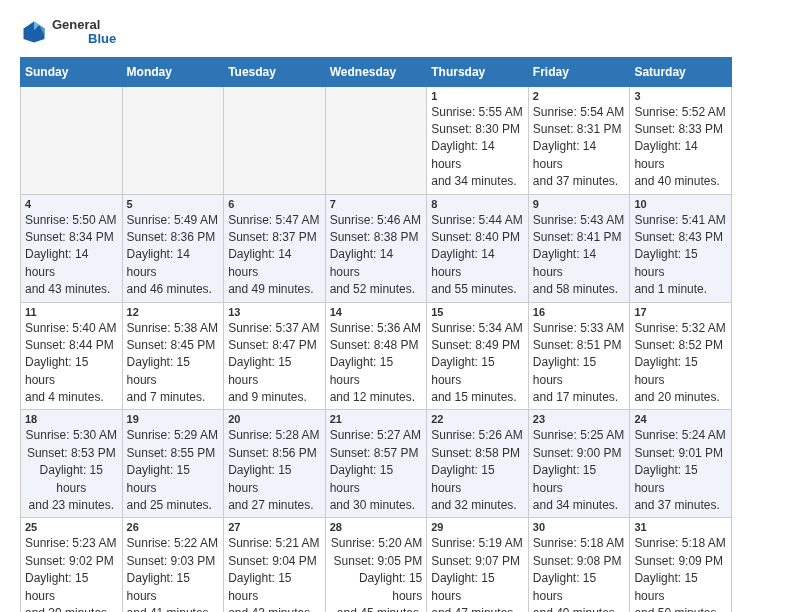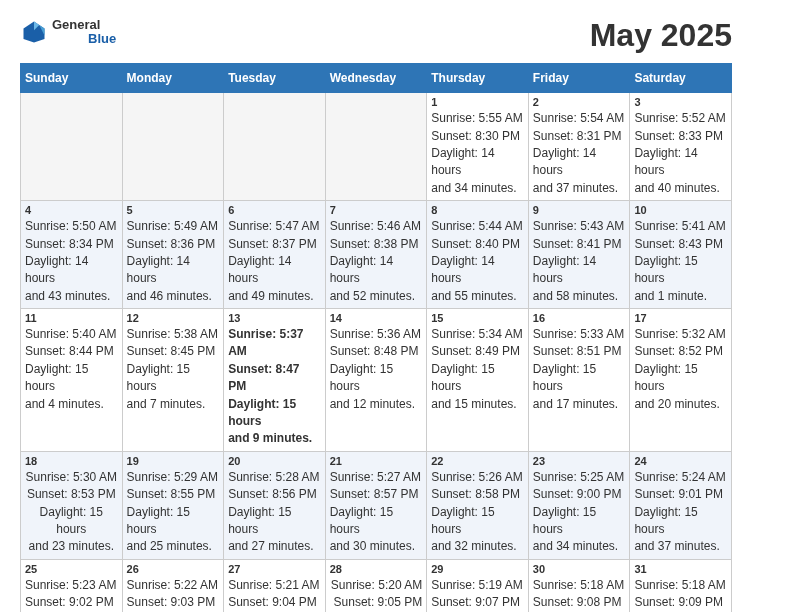--- a/index.html
+++ b/index.html
@@ -107,21 +107,20 @@
         <polygon points="16,4 28,12 28,24 16,28 4,24 4,12" fill="#1a5fa8"></polygon>
         <polygon points="22,8 28,12 28,20 22,8" fill="#4a9fd4"></polygon>
         <polygon points="16,4 22,8 22,8 16,14" fill="#6bb8e8"></polygon>
       </svg>
       <div class="logo-text">
         <span class="general">General</span>
         <span class="blue">Blue</span>
       </div>
     </div>
     <div class="title-area">
-      <div class="main-title">May 2025</div>
     </div>
   </div>
 
   <table class="calendar">
     <thead>
       <tr>
       <th>Sunday</th>
           <th>Monday</th>
           <th>Tuesday</th>
           <th>Wednesday</th>
@@ -219,21 +218,21 @@
           </td>
           <td>
             <span class="day-num">12</span>
             <div class="cell-text" style="white-space: pre-line;">Sunrise: 5:38 AM
 Sunset: 8:45 PM
 Daylight: 15 hours
 and 7 minutes.</div>
           </td>
           <td>
             <span class="day-num">13</span>
-            <div class="cell-text" style="white-space: pre-line; font-weight: bold;">Sunrise: 5:37 AM
+            <div class="cell-text" style="white-space: pre-line;">Sunrise: 5:37 AM
 Sunset: 8:47 PM
 Daylight: 15 hours
 and 9 minutes.</div>
           </td>
           <td>
             <span class="day-num">14</span>
             <div class="cell-text" style="white-space: pre-line;">Sunrise: 5:36 AM
 Sunset: 8:48 PM
 Daylight: 15 hours
 and 12 minutes.</div>

